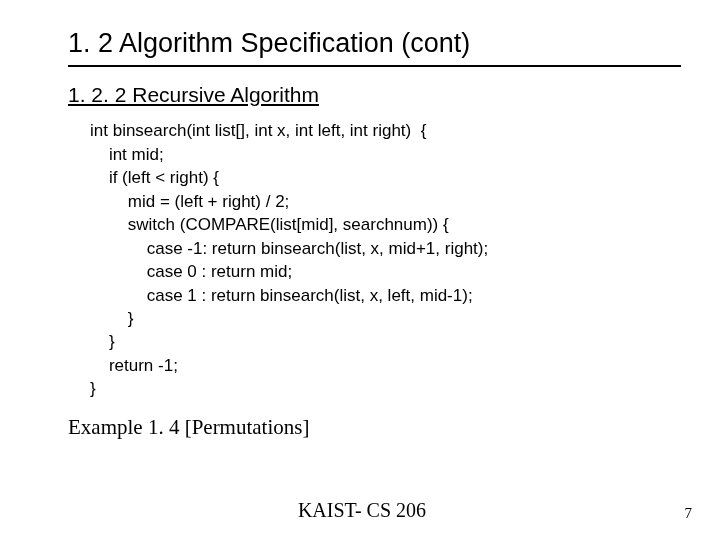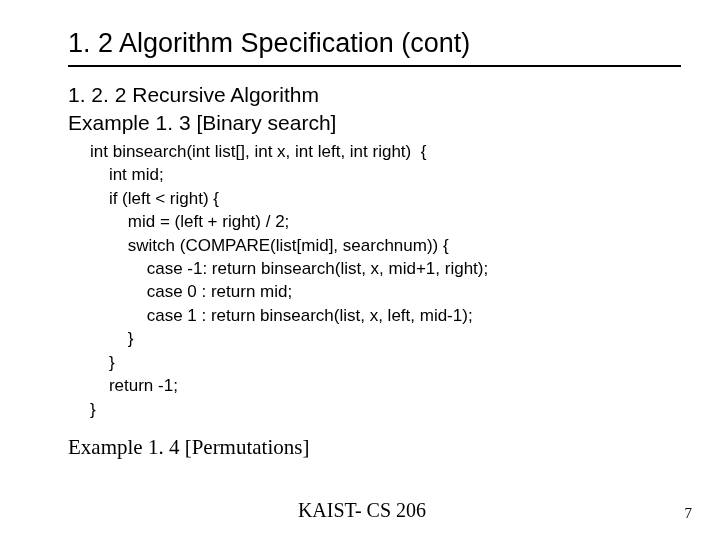--- a/index.html
+++ b/index.html
@@ -1,34 +1,33 @@
 <!DOCTYPE html>
 <html><head>
 <meta charset="utf-8">
 <style>
   * { margin: 0; padding: 0; box-sizing: border-box; }
   html, body { width: 720px; height: 540px; background: #ffffff; font-family: Arial, Helvetica, sans-serif; color: #000; }
   .slide { position: relative; width: 720px; height: 540px; padding: 28px 39px 0 68px; }
   .title { font-size: 27px; font-weight: normal; margin-bottom: 6px; }
   .rule { border: none; border-top: 2px solid #000; margin-bottom: 14px; }
-  .subhead { font-size: 21px; line-height: 1.35; margin-bottom: 2px; }
+  .subhead { font-size: 21px; line-height: 1.35; margin-bottom: 10px; text-decoration: underline; }
   .code { font-size: 17px; line-height: 1.38; padding-left: 22px; white-space: pre; font-family: Liberation Sans, sans-serif; margin-bottom: 14px; }
   .example2 { font-size: 21px; margin-top: 4px; font-family: Liberation Serif, serif; }
   .footer-center { position: absolute; bottom: 18px; left: 2px; width: 100%; text-align: center; font-family: "Times New Roman", Times, serif; font-size: 20px; }
   .footer-right { position: absolute; bottom: 18px; right: 28px; font-family: "Times New Roman", Times, serif; font-size: 15px; }
 </style>
 </head>
 <body>
 
 <div class="slide">
   <div class="title">1. 2 Algorithm Specification (cont)</div>
   <hr class="rule">
   <div class="subhead">
     <div>1. 2. 2 Recursive Algorithm</div>
-    <div>Example 1. 3 [Binary search]</div>
   </div>
   <div class="code">int binsearch(int list[], int x, int left, int right)  {
     int mid;
     if (left &lt; right) {
         mid = (left + right) / 2;
         switch (COMPARE(list[mid], searchnum)) {
             case -1: return binsearch(list, x, mid+1, right);
             case 0 : return mid;
             case 1 : return binsearch(list, x, left, mid-1);
         }

